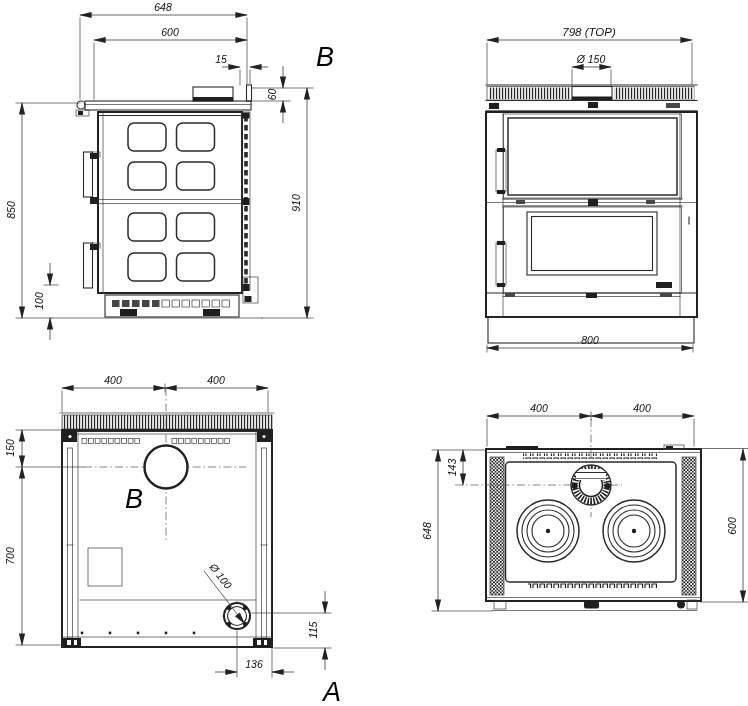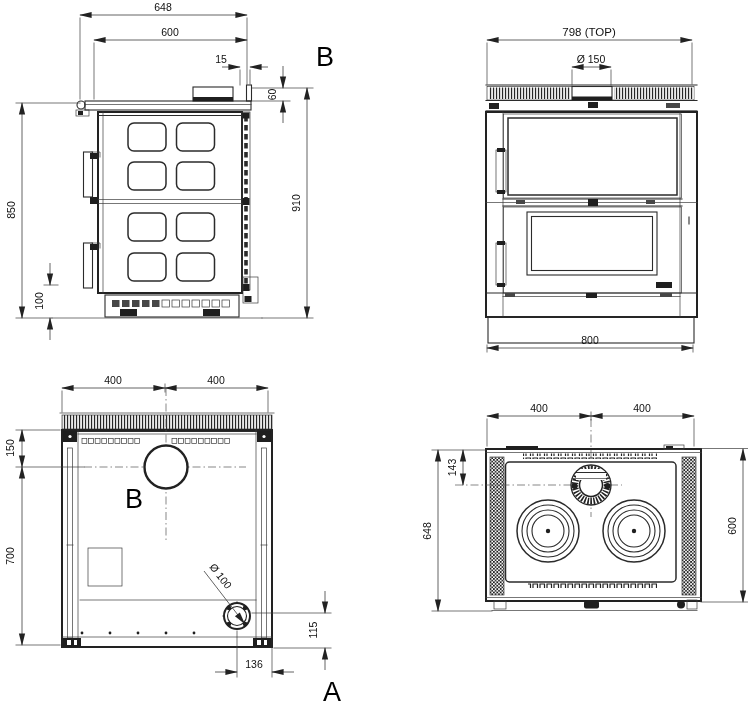--- a/index.html
+++ b/index.html
@@ -1,17 +1,17 @@
 <!DOCTYPE html>
 <html><head>
 <meta charset="utf-8">
 <style>
   html,body{margin:0;padding:0;background:#fff;}
   .sheet-wrap{position:relative;width:748px;height:706px;background:#ffffff;overflow:hidden;
-    font-family:"Liberation Sans",sans-serif;}
+    font-family:"Liberation Sans",sans-serif;font-style:italic;}
   svg{display:block;}
   
   .ln   {stroke:#2b2b2b;fill:none;stroke-width:1.1;stroke-linecap:square;}
   .ln15 {stroke:#2b2b2b;fill:none;stroke-width:1.5;stroke-linecap:square;}
   .ln2  {stroke:#222;fill:none;stroke-width:2;stroke-linecap:square;}
   .thin {stroke:#3c3c3c;fill:none;stroke-width:0.7;stroke-linecap:square;}
   .dim  {stroke:#3c3c3c;fill:none;stroke-width:0.8;}
   .dl   {marker-start:url(#ar);marker-end:url(#ar);}
   .de   {marker-end:url(#ar);}
   .fillb{fill:#1f1f1f;stroke:none;}

